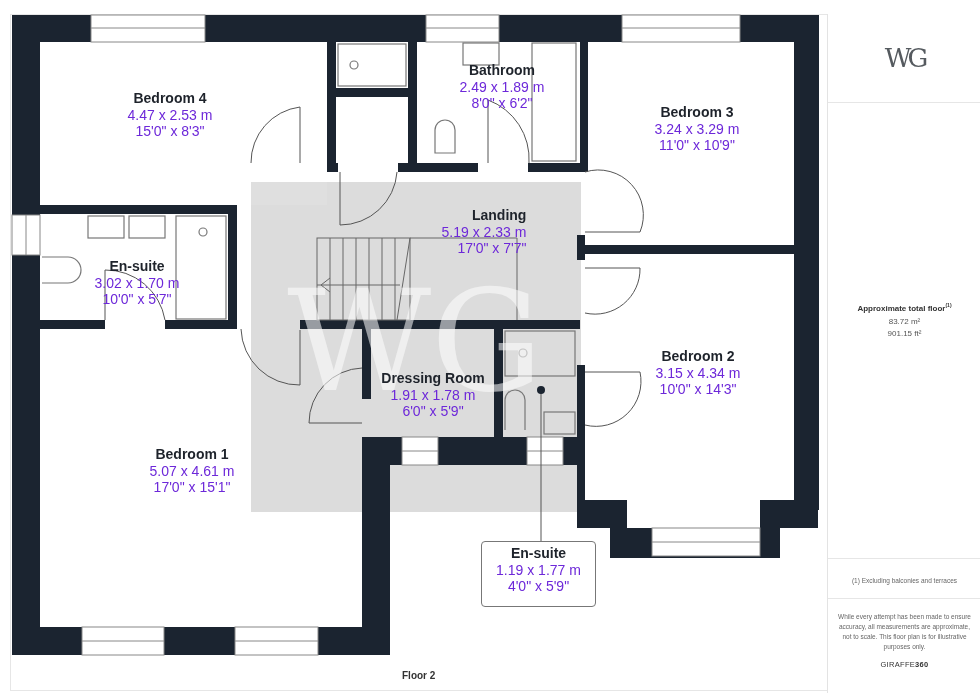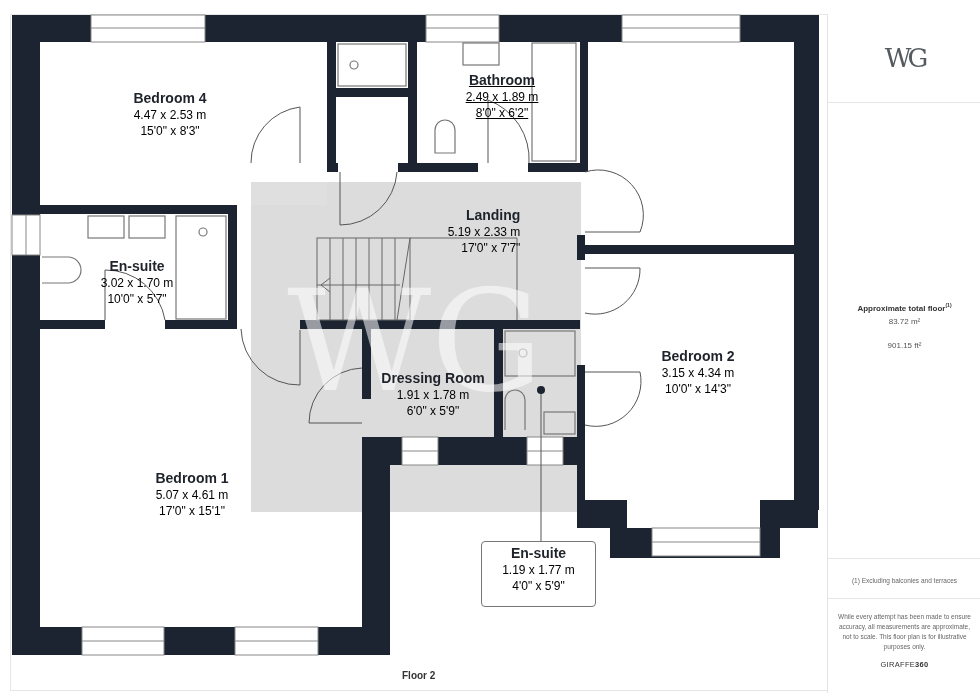--- a/index.html
+++ b/index.html
@@ -4,28 +4,28 @@
 <style>
   html, body { margin:0; padding:0; background:#ffffff; }
   body { width:980px; height:693px; position:relative; overflow:hidden; font-family:"Liberation Sans", sans-serif; }
   .plan-area { position:absolute; left:0; top:0; width:828px; height:693px; }
   .plan-area svg { position:absolute; left:0; top:0; }
   .side { position:absolute; left:827px; top:14px; width:153px; height:679px; border-left:1px solid #e3e3e3; }
   .side-block { position:absolute; left:0; width:153px; border-bottom:1px solid #e6e6e6; text-align:center; }
   .logo { font-family:"DejaVu Serif", serif; font-size:26px; color:#555a5f; letter-spacing:-4px; }
   .area-title { font-weight:bold; font-size:8px; color:#333; }
   .area-sup { font-size:5px; vertical-align:super; }
-  .area-val { font-size:8px; color:#555; line-height:12px;margin-top:12px; }
+  .area-val { font-size:8px; color:#555; line-height:12px; }
   .foot { font-size:6.5px; color:#666; }
   .disclaimer { font-size:6.5px; color:#666; line-height:10px; padding:0 10px; }
   .brand { font-size:7.5px; color:#333; letter-spacing:0.3px; }
   .brand b { font-weight:bold; }
   .room-label { position:absolute; text-align:center; transform:translateX(-50%); white-space:nowrap; }
   .room-name { font-weight:bold; font-size:14px; color:#1e232b; line-height:17px; }
-  .room-dim { font-size:12px; color:#000000; line-height:16px; }
+  .room-dim { font-size:14px; color:#6d28d9; line-height:16px; }
   .callout { position:absolute; left:481px; top:541px; width:115px; height:66px; border:1px solid #777; border-radius:4px; background:#fff; text-align:center; padding-top:3px; box-sizing:border-box; }
   .floor-label { position:absolute; left:402px; top:670px; font-size:10px; font-weight:bold; color:#333; }
   .top-line { position:absolute; left:10px; top:14px; width:817px; height:1px; background:#e6e6e6; }
   .bot-line { position:absolute; left:10px; top:690px; width:817px; height:1px; background:#e6e6e6; }
   .left-line { position:absolute; left:10px; top:14px; width:1px; height:677px; background:#e6e6e6; }
 </style>
 </head>
 <body>
 
 <div class="top-line"></div>
@@ -174,24 +174,29 @@
 
     <line x1="541" y1="390" x2="541" y2="541" stroke="#555" stroke-width="1"></line>
     <circle cx="541" cy="390" r="4" fill="#1b2430"></circle>
   </svg>
 
   <div class="room-label" style="left:170px; top:90px;text-align:center;">
     <div class="room-name">Bedroom 4</div>
     <div class="room-dim">4.47 x 2.53 m</div>
     <div class="room-dim">15'0" x 8'3"</div>
   </div>
-  <div class="room-label" style="left:502px; top:72px;text-decoration:underline;">
+  <div class="room-label" style="left:502px; top:62px;">
     <div class="room-name">Bathroom</div>
     <div class="room-dim">2.49 x 1.89 m</div>
     <div class="room-dim">8'0" x 6'2"</div>
+  </div>
+  <div class="room-label" style="left:697px; top:104px;">
+    <div class="room-name">Bedroom 3</div>
+    <div class="room-dim">3.24 x 3.29 m</div>
+    <div class="room-dim">11'0" x 10'9"</div>
   </div>
   <div class="room-label" style="left:484px; top:207px;text-align:right;">
     <div class="room-name">Landing</div>
     <div class="room-dim">5.19 x 2.33 m</div>
     <div class="room-dim">17'0" x 7'7"</div>
   </div>
   <div class="room-label" style="left:137px; top:258px;">
     <div class="room-name">En-suite</div>
     <div class="room-dim">3.02 x 1.70 m</div>
     <div class="room-dim">10'0" x 5'7"</div>
@@ -199,21 +204,21 @@
   <div class="room-label" style="left:433px; top:370px;text-align:center;">
     <div class="room-name">Dressing Room</div>
     <div class="room-dim">1.91 x 1.78 m</div>
     <div class="room-dim">6'0" x 5'9"</div>
   </div>
   <div class="room-label" style="left:698px; top:348px;">
     <div class="room-name">Bedroom 2</div>
     <div class="room-dim">3.15 x 4.34 m</div>
     <div class="room-dim">10'0" x 14'3"</div>
   </div>
-  <div class="room-label" style="left:192px; top:470px;">
+  <div class="room-label" style="left:192px; top:446px;">
     <div class="room-name">Bedroom 1</div>
     <div class="room-dim">5.07 x 4.61 m</div>
     <div class="room-dim">17'0" x 15'1"</div>
   </div>
 
   <div class="callout">
     <div class="room-name">En-suite</div>
     <div class="room-dim">1.19 x 1.77 m</div>
     <div class="room-dim">4'0" x 5'9"</div>
   </div>

